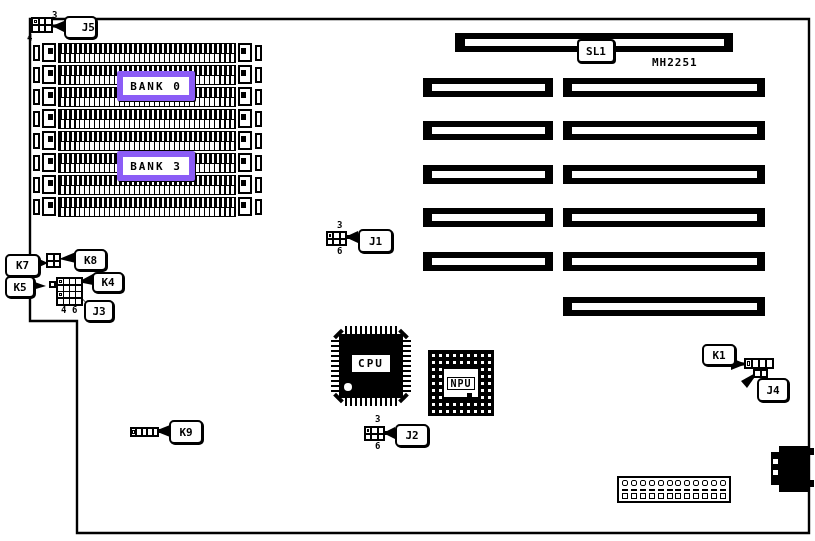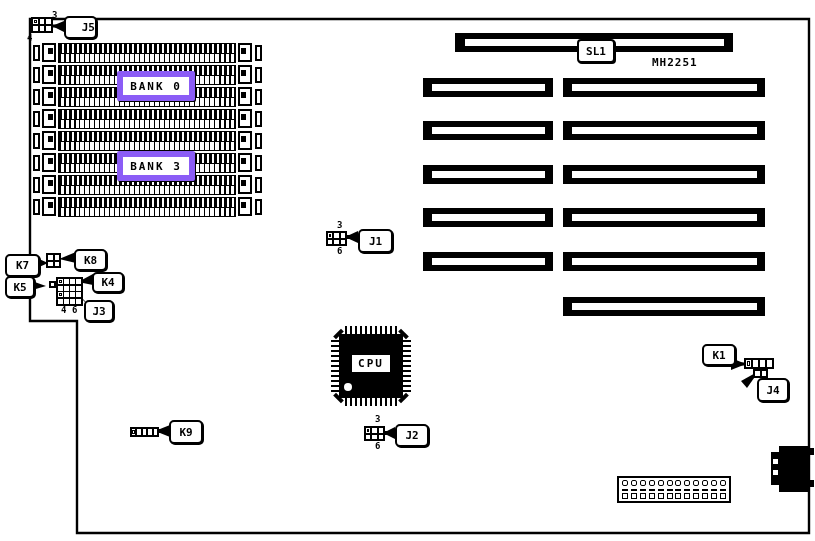--- a/index.html
+++ b/index.html
@@ -364,20 +364,26 @@
     <div class="tv r"></div>
     <div class="stub tl"></div>
       <div class="stub tr"></div>
       <div class="stub bl"></div>
       <div class="stub br"></div>
     <div class="die"></div>
     <div class="lbl">CPU</div>
     <div class="dot"></div>
   </div>
 
+  <div class="npu">
+    <div class="inner">
+      <span>NPU</span>
+    </div>
+    <div class="mark"></div>
+  </div>
 
   <div class="jblock" style="left:364px;top:426px;width:21px;height:15px;grid-template-columns:repeat(3,1fr);grid-template-rows:repeat(2,1fr);">
     <b class="p1"></b>
       <b></b>
       <b></b>
       <b></b>
       <b></b>
       <b></b>
   </div>
   <div class="pin" style="left:375px;top:415px;">3</div>

